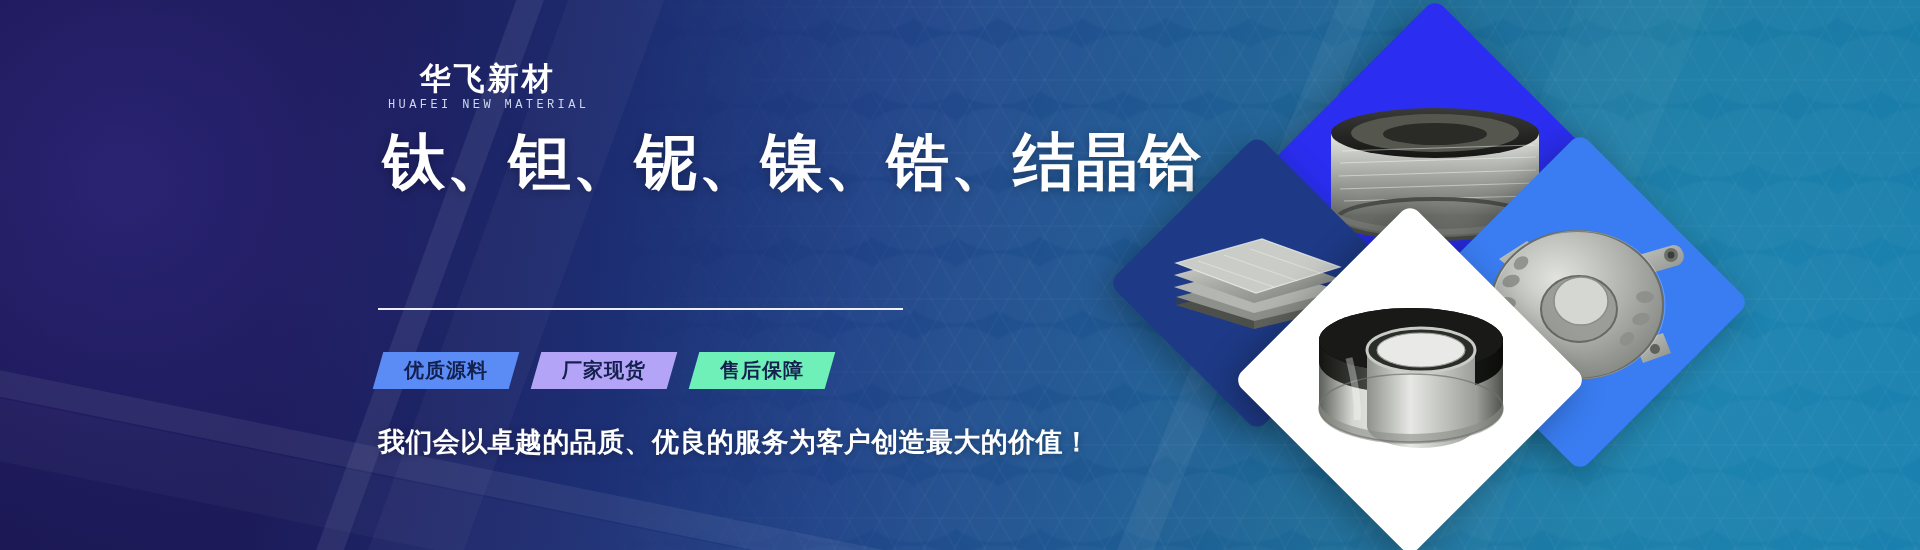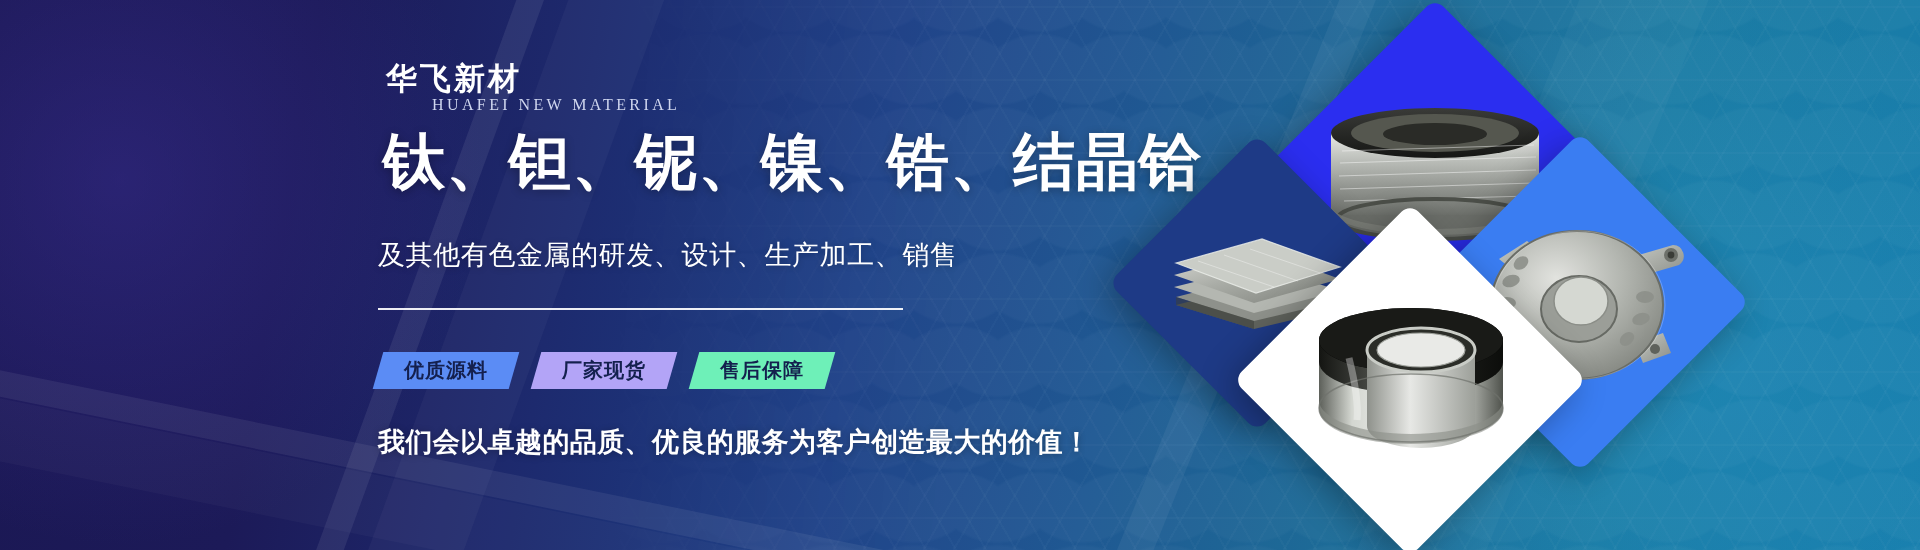--- a/index.html
+++ b/index.html
@@ -56,29 +56,29 @@
           background:radial-gradient(circle,rgba(60,48,150,.45),transparent 68%);}
   .glow-r{position:absolute;right:-200px;bottom:-240px;width:820px;height:820px;border-radius:50%;
           background:radial-gradient(circle,rgba(30,150,205,.30),transparent 68%);}
 
   
   .content{position:absolute;left:378px;top:0;width:760px;height:100%;}
 
   .logo{position:absolute;left:0;top:56px;display:flex;align-items:center;height:62px;}
   .logo-mark{position:relative;width:92px;height:62px;flex:none;}
   .logo-mark svg{position:absolute;left:0;top:0;}
-  .logo-text{margin-left:8px;}
+  .logo-text{margin-left:8px;text-align:center;}
   .logo-cn{
     font-family:"DejaVu Sans","Liberation Sans",sans-serif;
     font-size:31px;color:#ffffff;letter-spacing:3px;font-weight:700;line-height:34px;
   }
   .logo-en{
-    font-family:Liberation Serif, serif;
-    font-size:16px;color:#cfd6ef;letter-spacing:3.4px;line-height:16px;
-    margin-top:2px;padding-left:2px;margin-left:44px;
+    font-family:Liberation Mono, monospace;
+    font-size:12px;color:#cfd6ef;letter-spacing:3.4px;line-height:16px;
+    margin-top:2px;padding-left:2px;
   }
 
   .headline{
     position:absolute;left:-2px;top:120px;
     font-family:"DejaVu Sans","Liberation Sans",sans-serif;
     font-size:62px;font-weight:700;color:#ffffff;letter-spacing:1px;white-space:nowrap;
     text-shadow:0 2px 10px rgba(0,0,0,.30);
     margin-left:7px;
   }
 
@@ -157,21 +157,20 @@
   <div class="content">
 
     <div class="logo">
       <div class="logo-text">
         <div class="logo-cn">华飞新材</div>
         <div class="logo-en">HUAFEI NEW MATERIAL</div>
       </div>
     </div>
 
     <div class="headline">钛、钽、铌、镍、锆、结晶铪</div>
-    <div class="subhead">及其他有色金属的研发、设计、生产加工、销售</div>
 
     <div class="divider" style="background: rgb(255, 255, 255);"></div>
 
     <div class="badges">
       <div class="badge" style="background: rgb(91, 140, 245);">
         <span style="color: rgb(20, 32, 78);">优质源料</span>
       </div>
       <div class="badge" style="background: rgb(179, 164, 247);">
         <span style="color: rgb(20, 32, 78);">厂家现货</span>
       </div>

